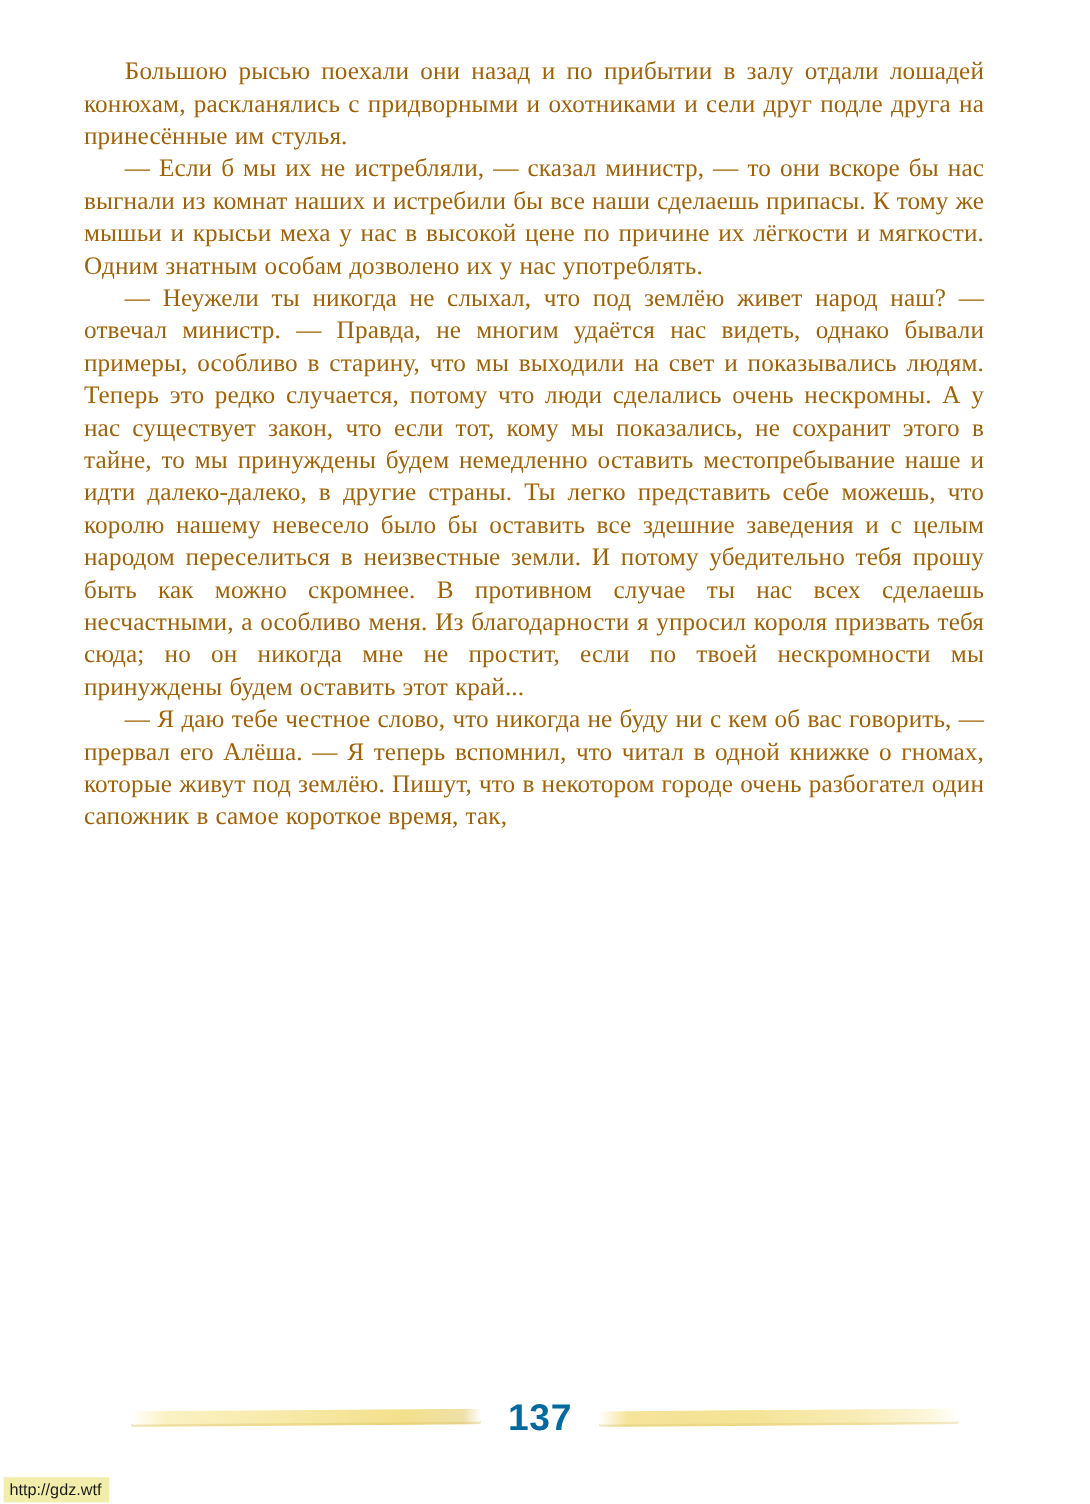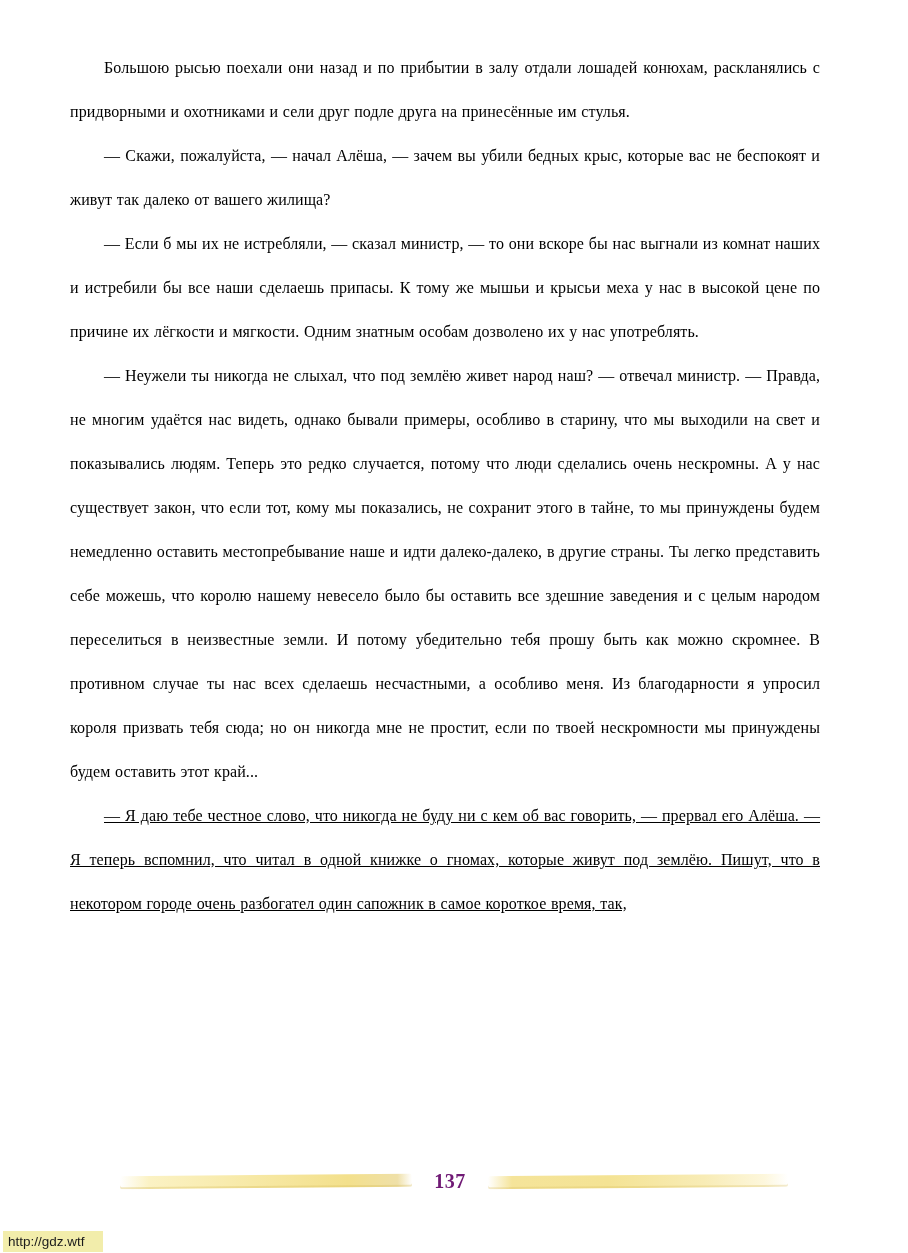--- a/index.html
+++ b/index.html
@@ -23,30 +23,30 @@
     left: 70px;
     top: 46px;
     width: 750px;
   }
 
   .para {
     margin: 0;
     text-align: justify;
     text-align-last: left;
     text-indent: 34px;
-    font-size: 16px;
-    line-height: 44px;
-    color: #000000;
+    font-size: 21px;
+    line-height: 27px;
+    color: #a16207;
     letter-spacing: 0.1px;
     word-spacing: 0.5px;
     -webkit-font-smoothing: none;
   }
 
   
-  .para:last-child { text-align-last: left; text-decoration: underline; }
+  .para:last-child { text-align-last: left; }
 
   
   .footer {
     position: absolute;
     left: 0;
     top: 1158px;
     width: 908px;
     height: 46px;
     display: flex;
     align-items: center;
@@ -83,50 +83,49 @@
       #f5e49a 8%,
       #f4e394 40%,
       #f8ecb6 72%,
       #fdf7dc 92%,
       rgba(255,255,255,0) 100%);
     box-shadow: inset 0 -2px 0 rgba(214,188,92,0.30);
     transform: rotate(-0.45deg);
   }
 
   .page-number {
-    font-family: Liberation Serif, serif;
+    font-family: Liberation Sans, sans-serif;
     font-weight: bold;
-    font-size: 20px;
-    color: #701a75;
+    font-size: 31px;
+    color: #0369a1;
     letter-spacing: 0.5px;
     line-height: 1;
   }
 
   
   .watermark {
     position: absolute;
     left: 3px;
     top: 1231px;
     background: #f2edab;
     color: #1b1b1b;
     font-family: "Liberation Sans", "DejaVu Sans", sans-serif;
     font-size: 13.5px;
     line-height: 19px;
-    padding: 1px 18px 1px 5px;
+    padding: 1px 6px 1px 5px;
     white-space: nowrap;
   }
 </style>
 </head>
 <body>
 
 <div class="page">
 
   <div class="textblock">
     <p class="para">Большою рысью поехали они назад и по прибытии в залу отдали лошадей конюхам, раскланялись с придворными и охотниками и сели друг подле друга на принесённые им стулья.</p>
-    <p class="para">— Скажи, пожалуйста, — начал Алёша, — зачем вы убили бедных крыс, которые вас не беспокоят и живут так далеко от вашего жилища?</p>
     <p class="para">— Если б мы их не истребляли, — сказал министр, — то они вскоре бы нас выгнали из комнат наших и истребили бы все наши сделаешь припасы. К тому же мышьи и крысьи меха у нас в высокой цене по причине их лёгкости и мягкости. Одним знатным особам дозволено их у нас употреблять.</p>
     <p class="para">— Неужели ты никогда не слыхал, что под землёю живет народ наш? — отвечал министр. — Правда, не многим удаётся нас видеть, однако бывали примеры, особливо в старину, что мы выходили на свет и показывались людям. Теперь это редко случается, потому что люди сделались очень нескромны. А у нас существует закон, что если тот, кому мы показались, не сохранит этого в тайне, то мы принуждены будем немедленно оставить местопребывание наше и идти далеко-далеко, в другие страны. Ты легко представить себе можешь, что королю нашему невесело было бы оставить все здешние заведения и с целым народом переселиться в неизвестные земли. И потому убедительно тебя прошу быть как можно скромнее. В противном случае ты нас всех сделаешь несчастными, а особливо меня. Из благодарности я упросил короля призвать тебя сюда; но он никогда мне не простит, если по твоей нескромности мы принуждены будем оставить этот край...</p>
     <p class="para">— Я даю тебе честное слово, что никогда не буду ни с кем об вас говорить, — прервал его Алёша. — Я теперь вспомнил, что читал в одной книжке о гномах, которые живут под землёю. Пишут, что в некотором городе очень разбогател один сапожник в самое короткое время, так,</p>
   </div>
 
   <div class="footer">
     <div class="rule rule-left"></div>
     <div class="page-number">137</div>
     <div class="rule rule-right"></div>
   </div>

